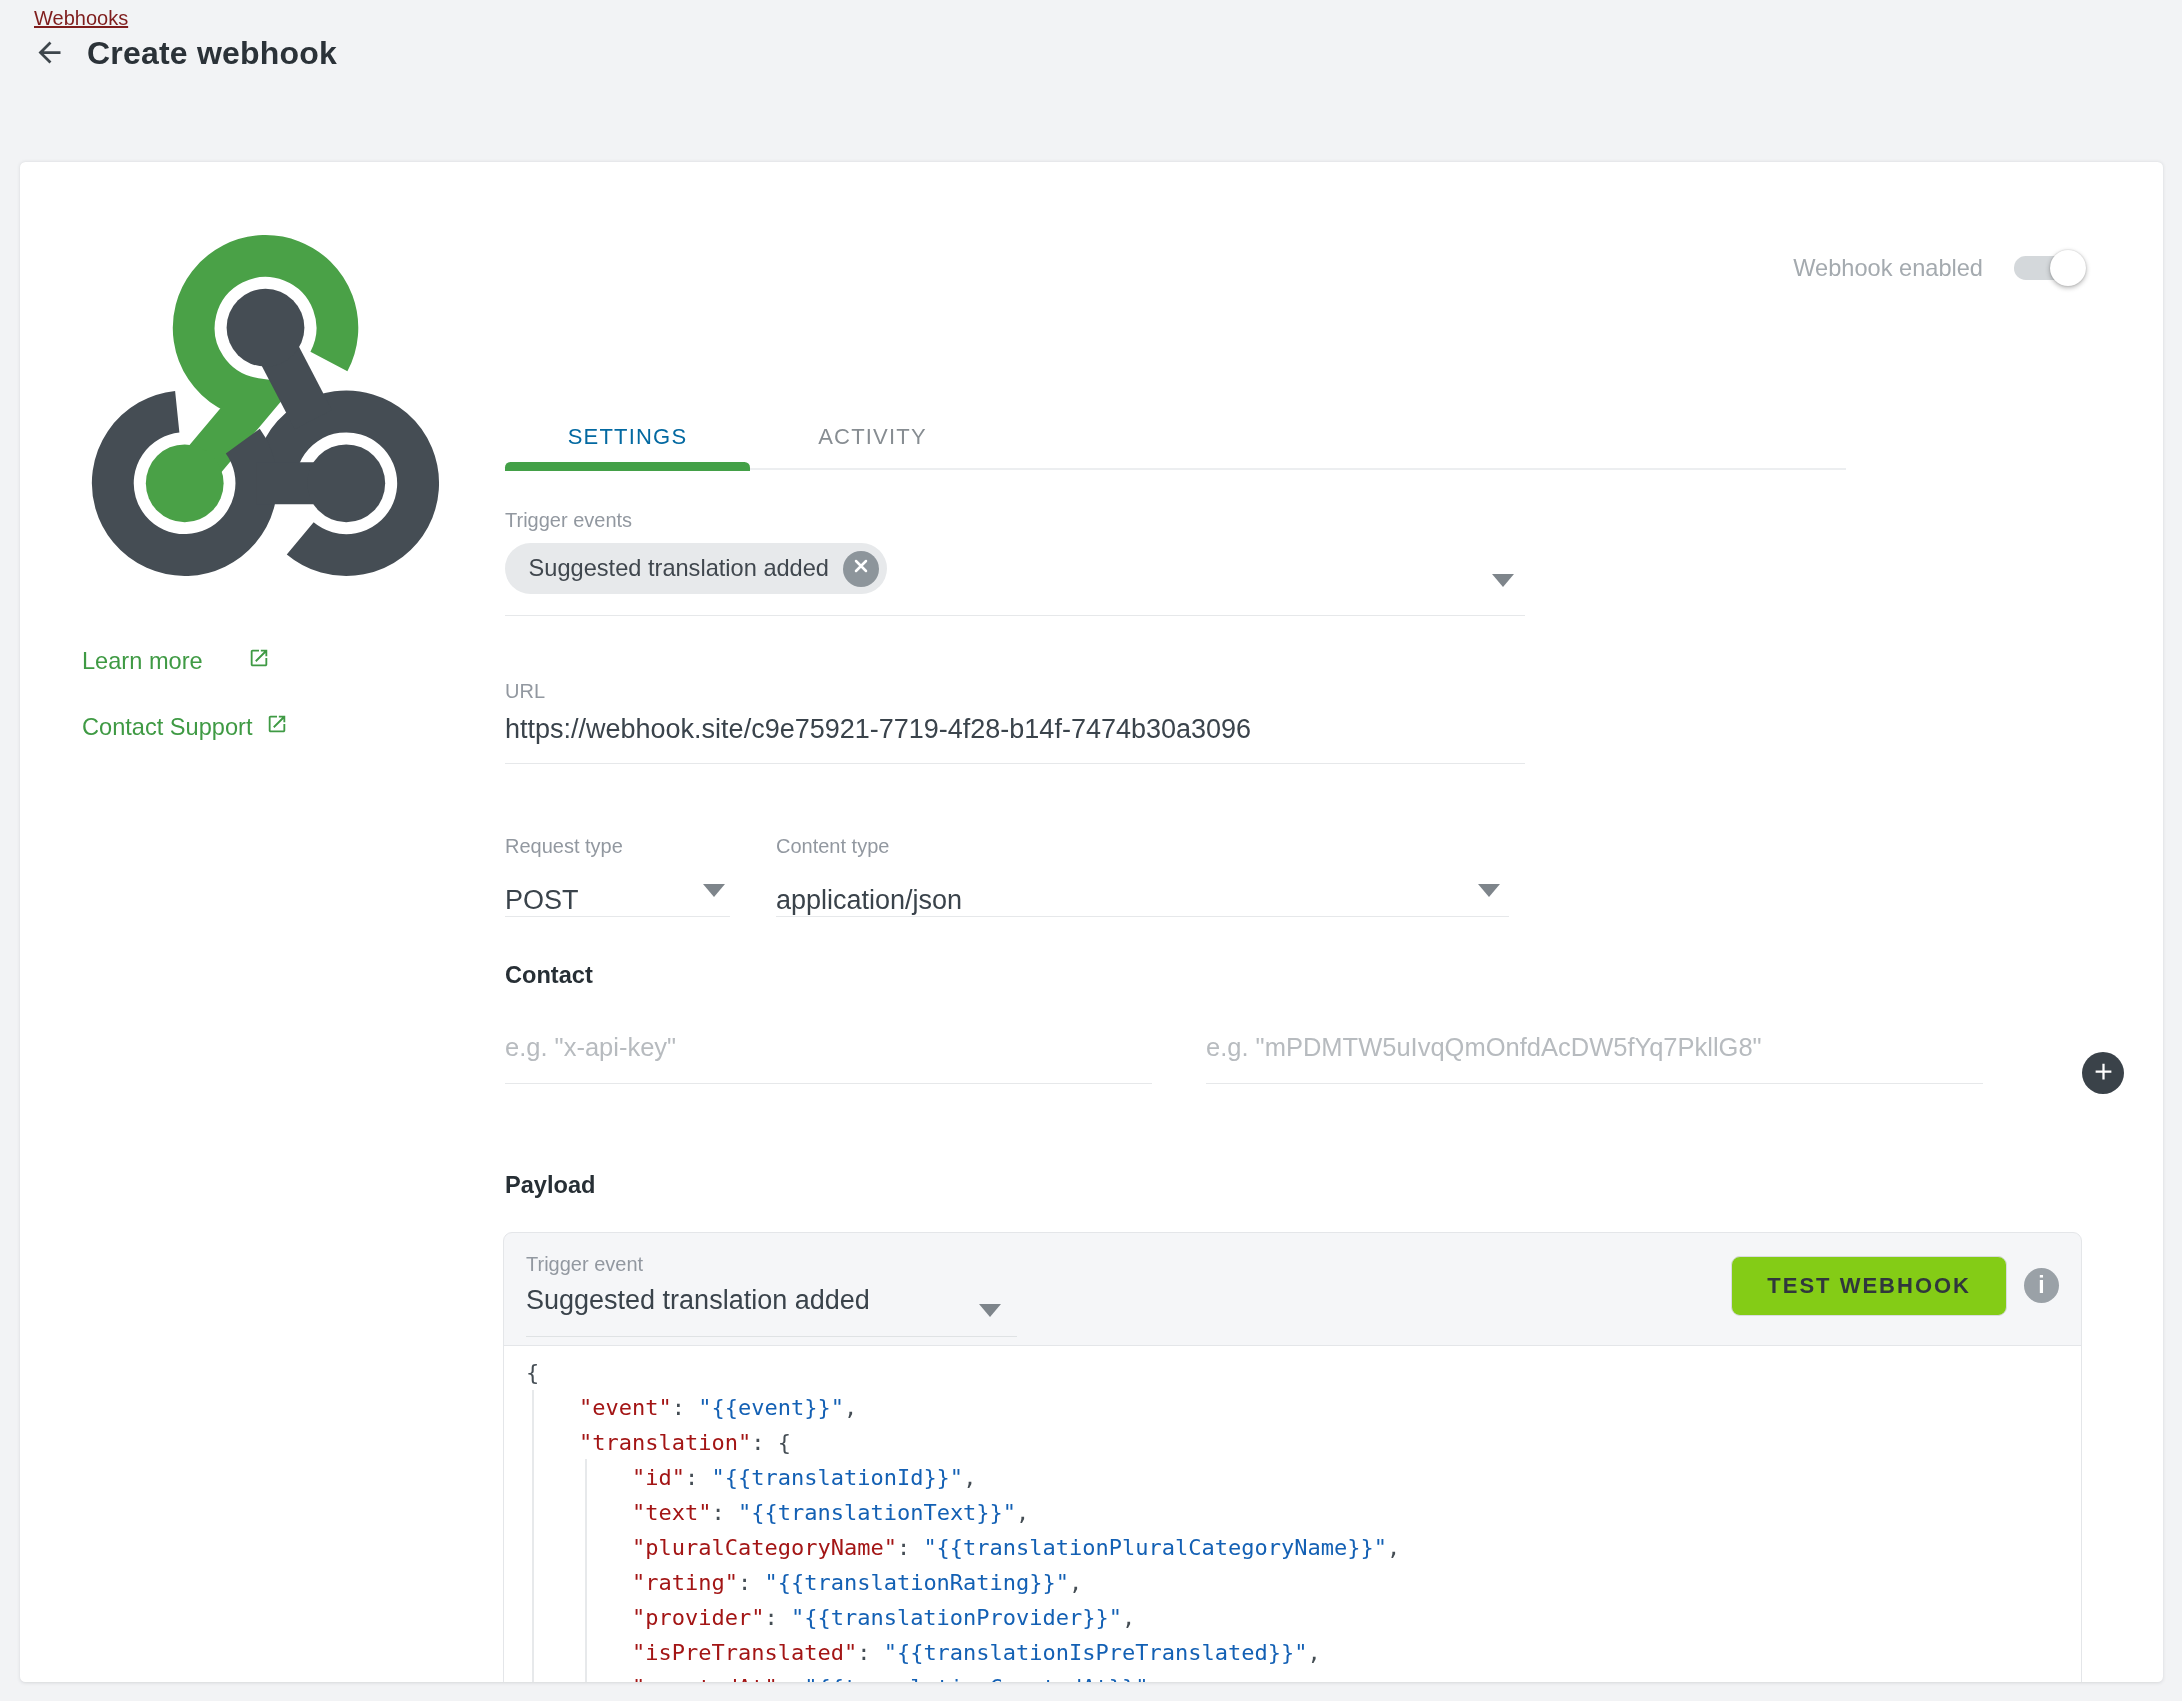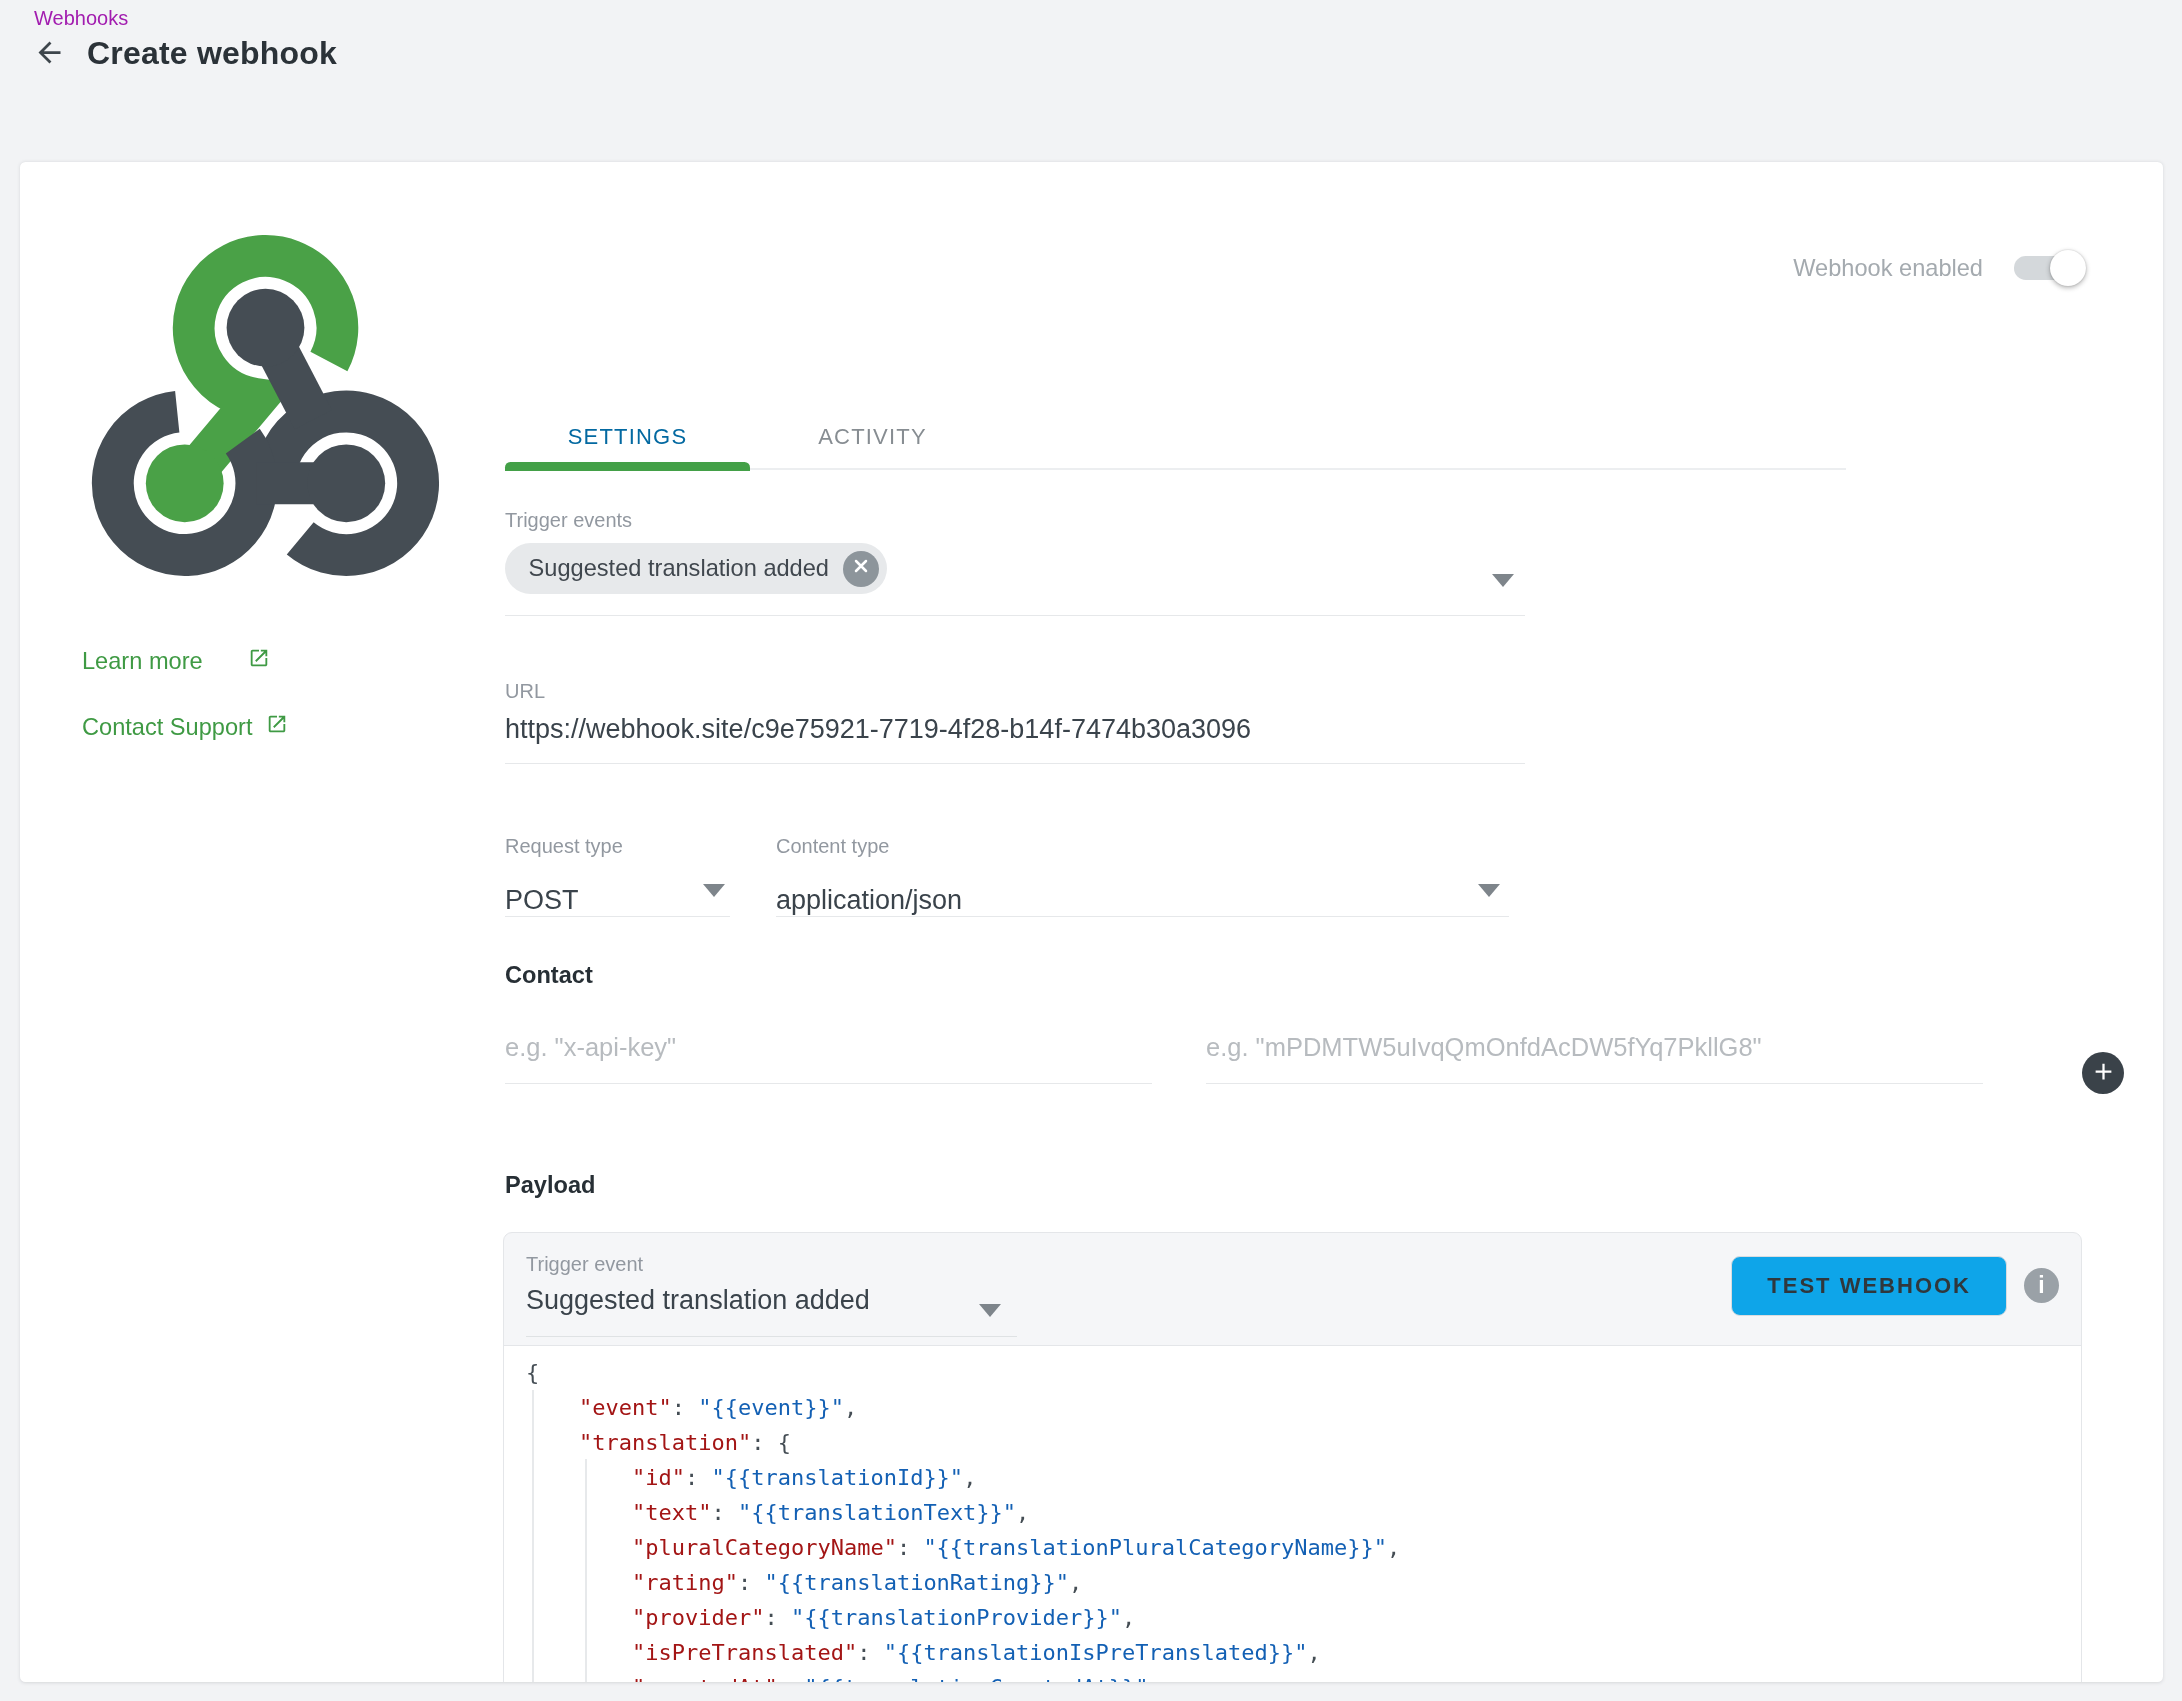--- a/index.html
+++ b/index.html
@@ -1,20 +1,20 @@
 <!DOCTYPE html>
 <html style="font-size:14.5px"><head>
 <meta charset="utf-8">
 <style>
   * { margin:0; padding:0; box-sizing:border-box; }
   body { background:#e9eaec; font-family:"Liberation Sans", sans-serif; }
   .screen { position:relative; width:2183px; height:1701px; background:#f2f3f5; overflow:hidden; }
 
   
-  .breadcrumb { position:absolute; left:34px; top:7.3px; font-size:20px; color:#a21caf; cursor:pointer; }
+  .breadcrumb { position:absolute; left:34px; top:7.3px; font-size:20px; color:#7f1d1d; cursor:pointer;text-decoration:underline; }
   .title-row { position:absolute; left:31px; top:35px; display:flex; align-items:center; gap:20px; }
   .back-btn { width:36px; height:36px; display:flex; align-items:center; justify-content:center; cursor:pointer; }
   .page-title { font-size:32px; font-weight:700; color:#2b3238; letter-spacing:0.2px; }
 
   
   .card { position:absolute; left:20px; top:162px; width:2143px; height:1520px; background:#ffffff;
           border-radius:5.5px; box-shadow:0 0.9px 3.6px rgba(40,48,55,.14); overflow:hidden; }
 
   
   .logo { position:absolute; left:66px; top:64px; }
@@ -83,21 +83,21 @@
   .add-btn { position:absolute; top:890px; right:39px; width:42px; height:42px; border-radius:50%;
              background:#3a4249; display:flex; align-items:center; justify-content:center; cursor:pointer; }
 
   
   .payload-panel { position:absolute; left:483px; top:1070px; width:1579px; height:582px;
                    background:#f5f6f8; border:1.8px solid #e4e6e9; border-radius:9px 9px 0 0; }
   .panel-header { position:relative; height:112px; }
   .panel-field { position:absolute; left:22px; top:20px; width:491px; height:84px; border-bottom:1.8px solid #dfe2e4; }
   .panel-field .field-value { margin-top:9px; cursor:pointer; }
   .panel-field .caret { right:16.4px; top:51px; }
-  .test-btn { position:absolute; right:74px; top:23px; height:60px; padding:0 35px; background:#0ea5e9;
+  .test-btn { position:absolute; right:74px; top:23px; height:60px; padding:0 35px; background:#84cc16;
               border:1.8px solid #d9dcdf; border-radius:9px; font-size:22px; font-weight:700; letter-spacing:2px;
               color:#30373c; display:flex; align-items:center; cursor:pointer; font-family:inherit; }
   .info-badge { position:absolute; right:22px; top:35px; width:35px; height:35px; border-radius:50%;
                 background:#9aa1a7; color:#fff; display:flex; align-items:center; justify-content:center;
                 font-size:23px; font-weight:700; cursor:pointer; }
 
   
   .code-area { position:absolute; left:0; right:0; top:112px; bottom:0; background:#fff; border-top:1.8px solid #e4e6e9;
                overflow:hidden; padding:9px 18px 0 22px; font-family:"DejaVu Sans Mono", monospace;
                font-size:22px; line-height:35px; color:#444d54; cursor:text; }

